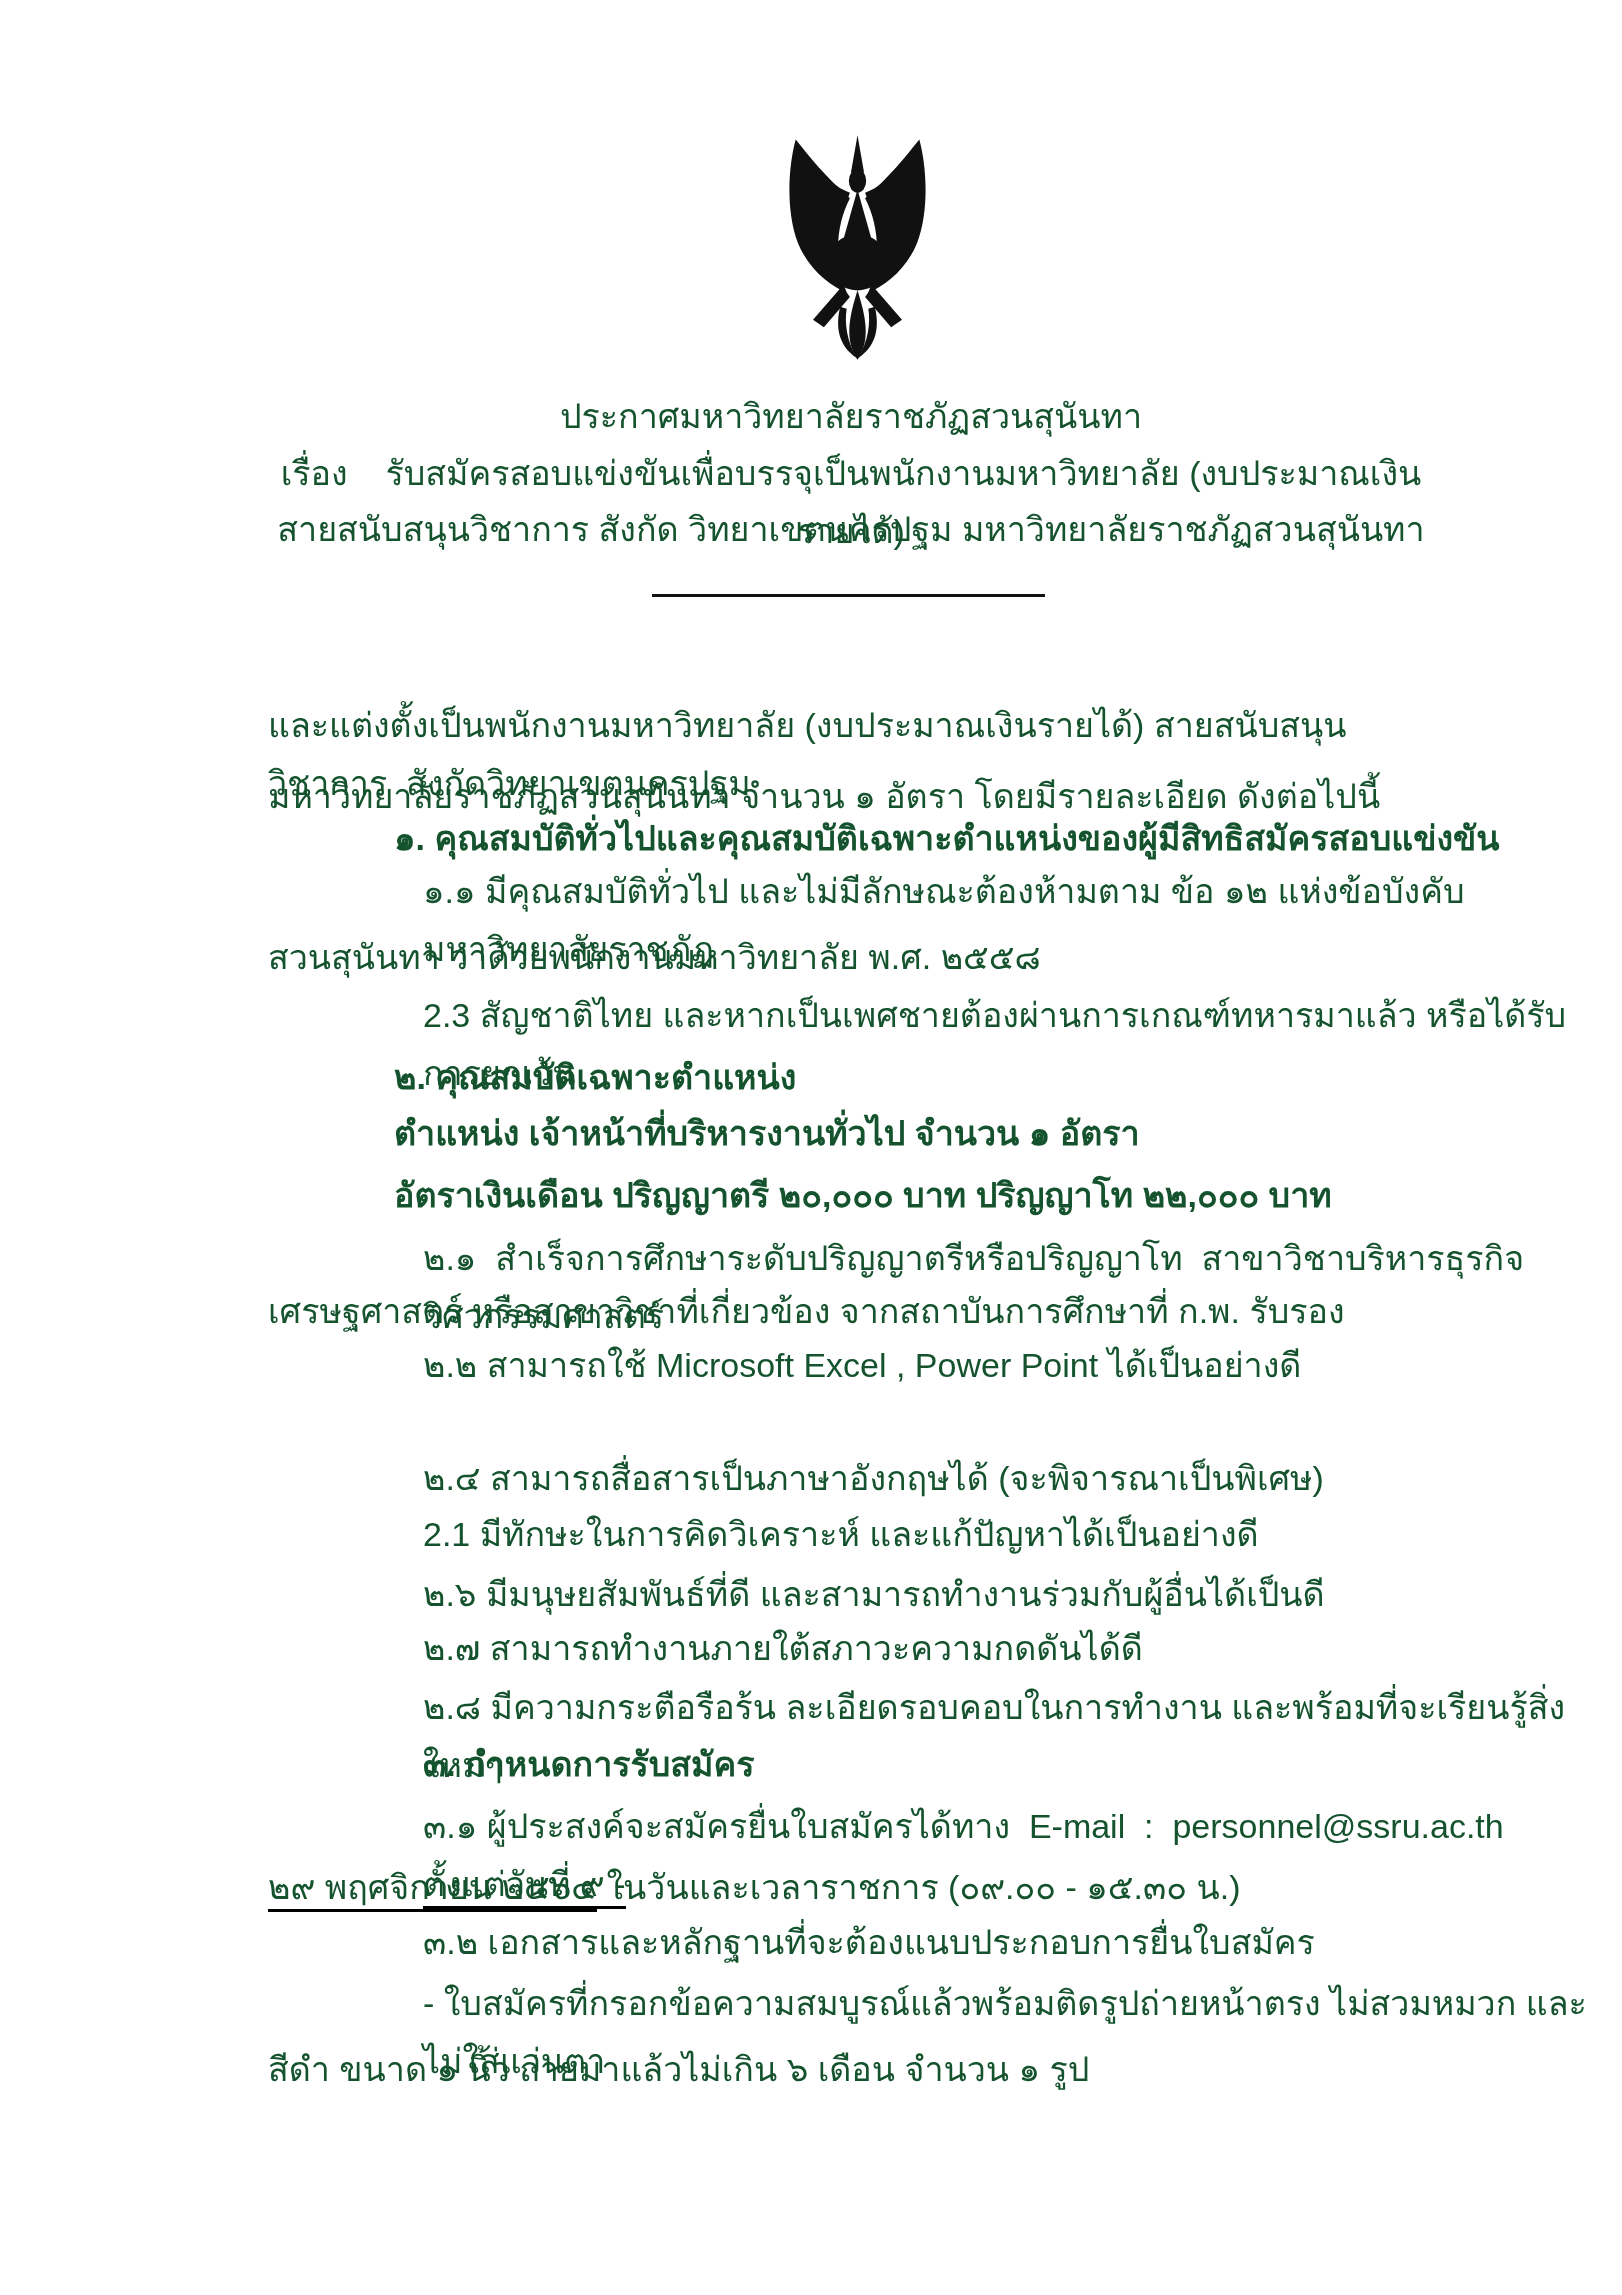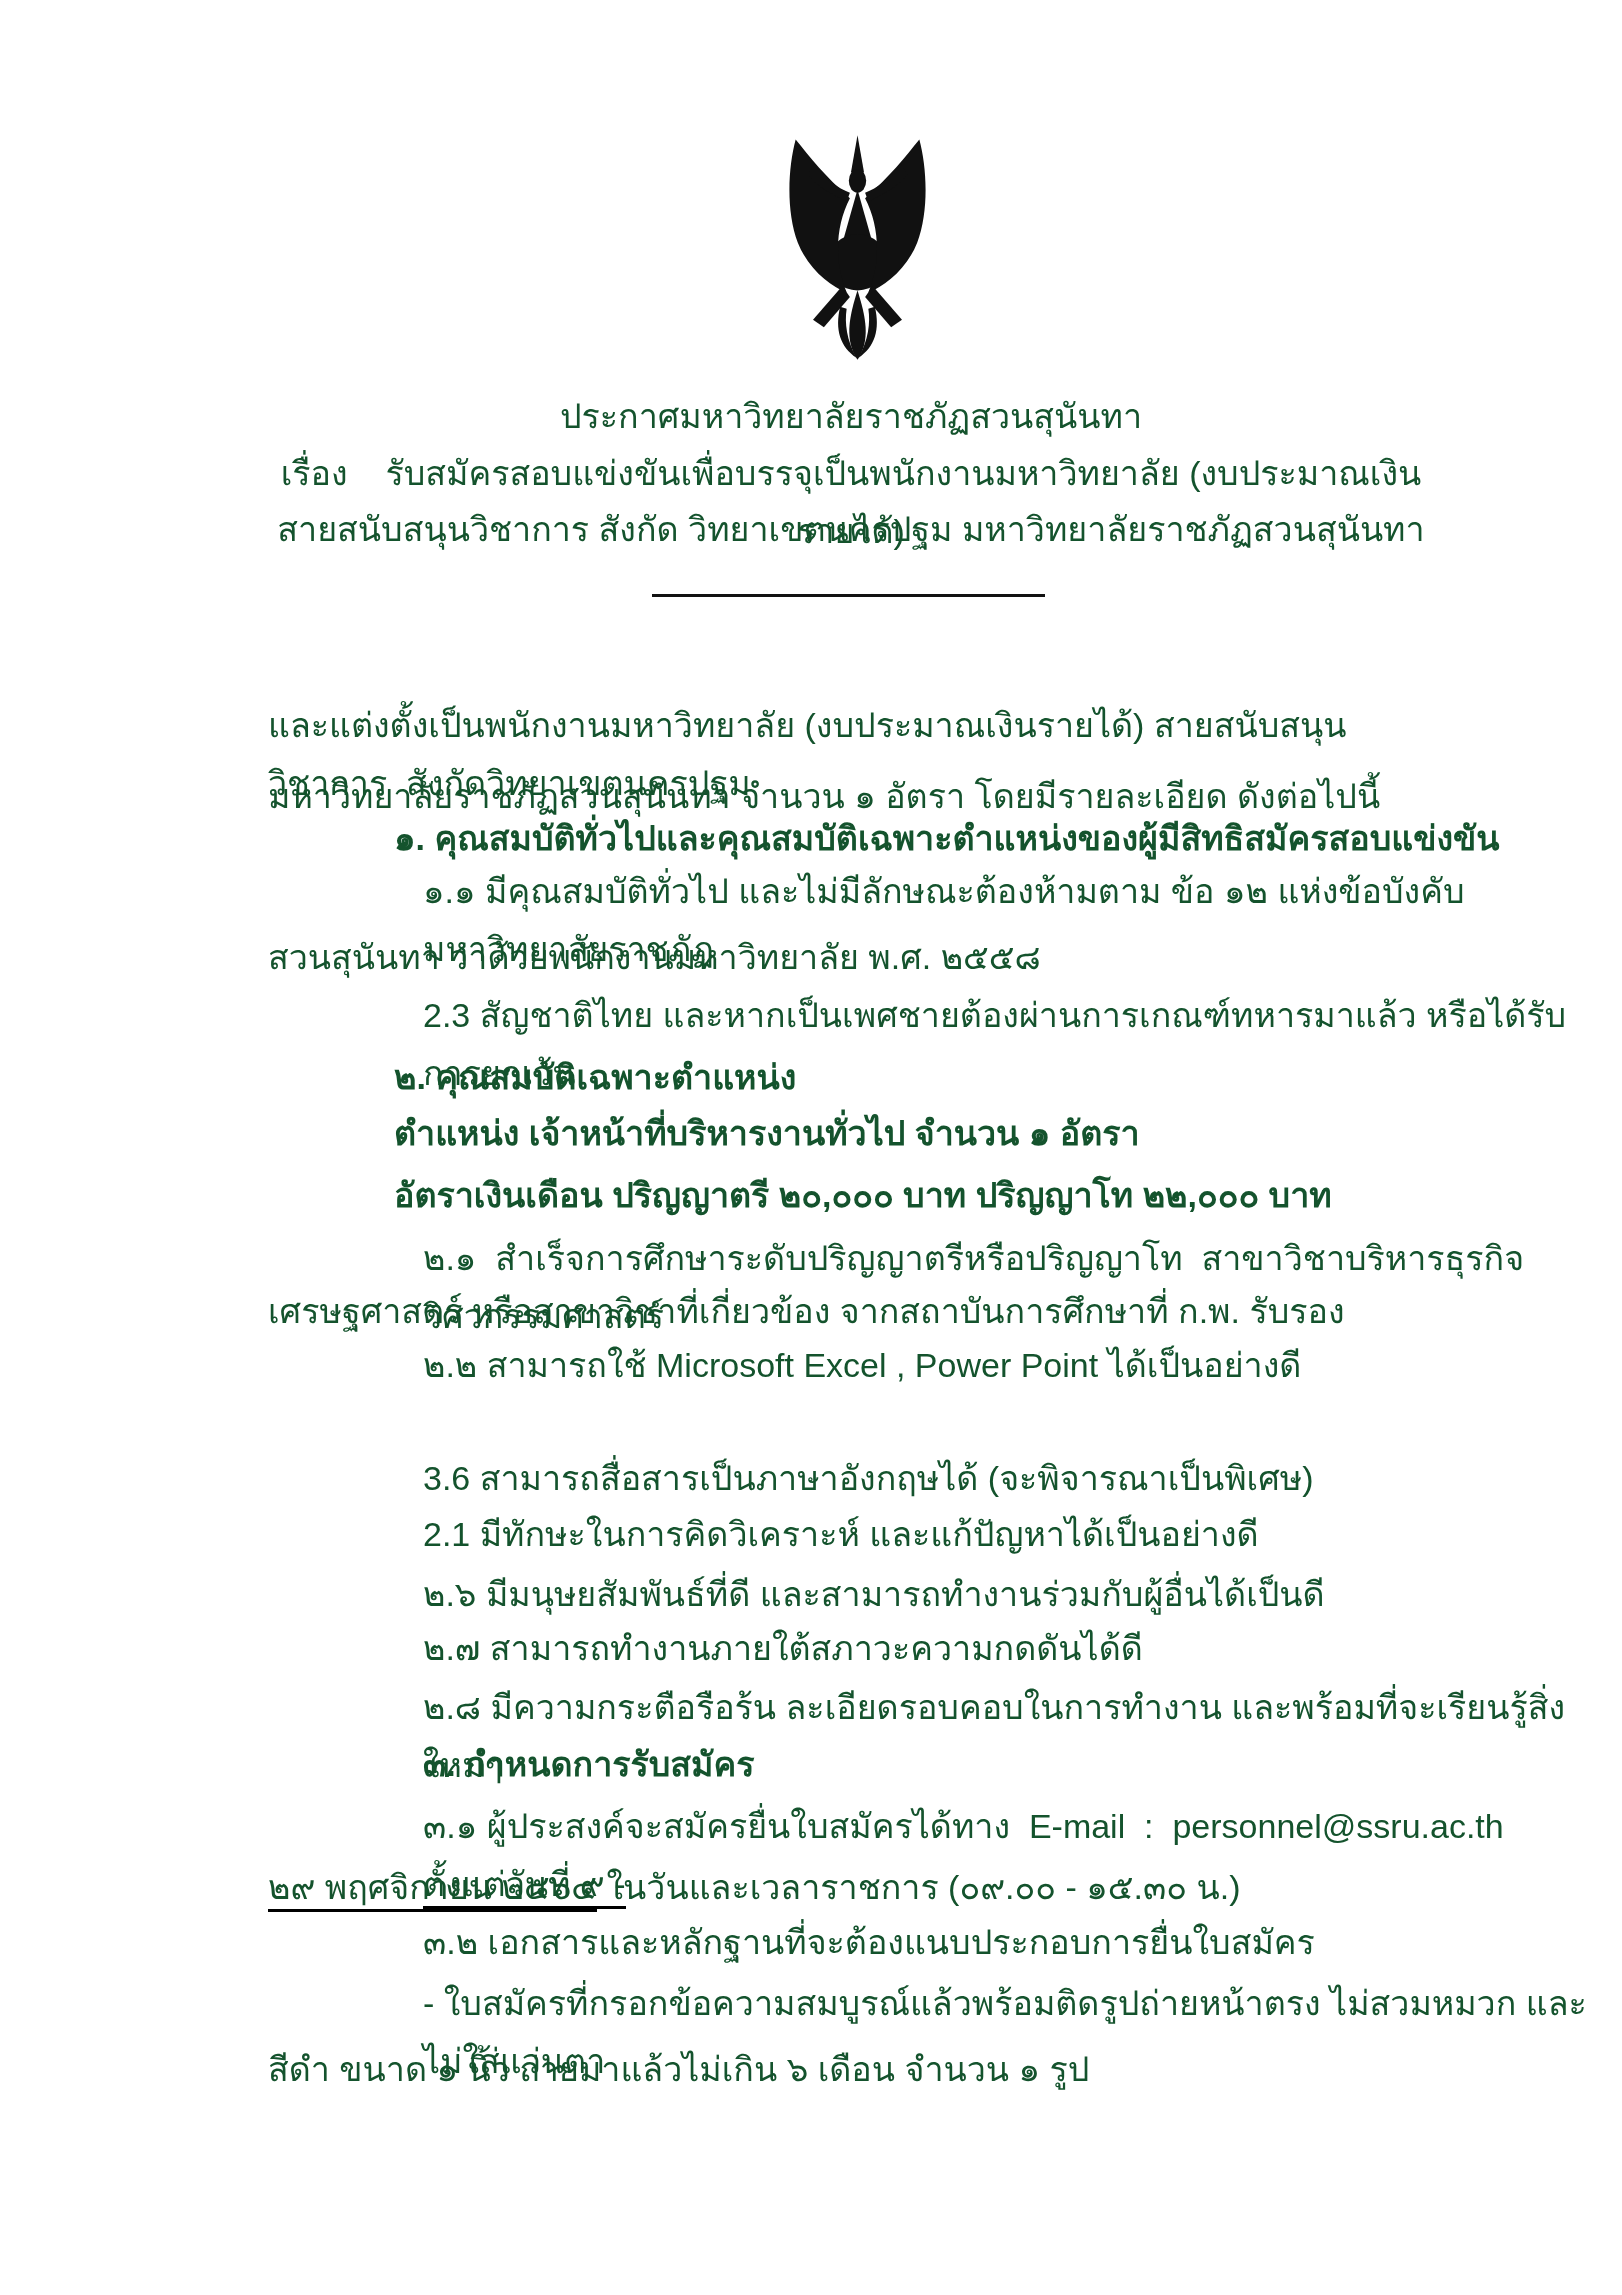--- a/index.html
+++ b/index.html
@@ -81,21 +81,21 @@
   <div class="line ind-b" style="top:862px">๑.๑ มีคุณสมบัติทั่วไป และไม่มีลักษณะต้องห้ามตาม ข้อ ๑๒ แห่งข้อบังคับมหาวิทยาลัยราชภัฏ</div>
   <div class="line" style="top:928px">สวนสุนันทา ว่าด้วยพนักงานมหาวิทยาลัย พ.ศ. ๒๕๕๘</div>
   <div class="line ind-b" style="top:986px">2.3 สัญชาติไทย และหากเป็นเพศชายต้องผ่านการเกณฑ์ทหารมาแล้ว หรือได้รับการยกเว้น</div>
 
   <div class="line ind-a bold" style="top:1048px">๒. คุณสมบัติเฉพาะตำแหน่ง</div>
   <div class="line ind-a bold" style="top:1104px">ตำแหน่ง เจ้าหน้าที่บริหารงานทั่วไป จำนวน ๑ อัตรา</div>
   <div class="line ind-a bold" style="top:1166px">อัตราเงินเดือน ปริญญาตรี ๒๐,๐๐๐ บาท ปริญญาโท ๒๒,๐๐๐ บาท</div>
   <div class="line ind-b" style="top:1229px">๒.๑  สำเร็จการศึกษาระดับปริญญาตรีหรือปริญญาโท  สาขาวิชาบริหารธุรกิจ  วิศวกรรมศาสตร์</div>
   <div class="line" style="top:1282px">เศรษฐศาสตร์ หรือสาขาวิชาที่เกี่ยวข้อง จากสถาบันการศึกษาที่ ก.พ. รับรอง</div>
   <div class="line ind-b" style="top:1336px">๒.๒ สามารถใช้ Microsoft Excel , Power Point ได้เป็นอย่างดี</div>
-  <div class="line ind-b" style="top:1449px">3.6 สามารถสื่อสารเป็นภาษาอังกฤษได้ (จะพิจารณาเป็นพิเศษ)</div>
+  <div class="line ind-b" style="top:1449px">๒.๔ สามารถสื่อสารเป็นภาษาอังกฤษได้ (จะพิจารณาเป็นพิเศษ)</div>
   <div class="line ind-b" style="top:1505px">2.1 มีทักษะในการคิดวิเคราะห์ และแก้ปัญหาได้เป็นอย่างดี</div>
   <div class="line ind-b" style="top:1565px">๒.๖ มีมนุษยสัมพันธ์ที่ดี และสามารถทำงานร่วมกับผู้อื่นได้เป็นดี</div>
   <div class="line ind-b" style="top:1619px">๒.๗ สามารถทำงานภายใต้สภาวะความกดดันได้ดี</div>
   <div class="line ind-b" style="top:1678px">๒.๘ มีความกระตือรือร้น ละเอียดรอบคอบในการทำงาน และพร้อมที่จะเรียนรู้สิ่งใหม่ๆ</div>
 
   <div class="line ind-b bold" style="top:1735px">๓. กำหนดการรับสมัคร</div>
   <div class="line ind-b" style="top:1797px"><span>๓.๑ ผู้ประสงค์จะสมัครยื่นใบสมัครได้ทาง  E-mail  :  personnel@ssru.ac.th  </span><span class="ul">ตั้งแต่วันที่ ๙ -</span></div>
   <div class="line" style="top:1858px"><span class="ul">๒๙ พฤศจิกายน ๒๕๖๔</span><span> ในวันและเวลาราชการ (๐๙.๐๐ - ๑๕.๓๐ น.)</span></div>
   <div class="line ind-b" style="top:1913px">๓.๒ เอกสารและหลักฐานที่จะต้องแนบประกอบการยื่นใบสมัคร</div>
   <div class="line ind-b" style="top:1974px">- ใบสมัครที่กรอกข้อความสมบูรณ์แล้วพร้อมติดรูปถ่ายหน้าตรง ไม่สวมหมวก และไม่ใส่แว่นตา</div>

